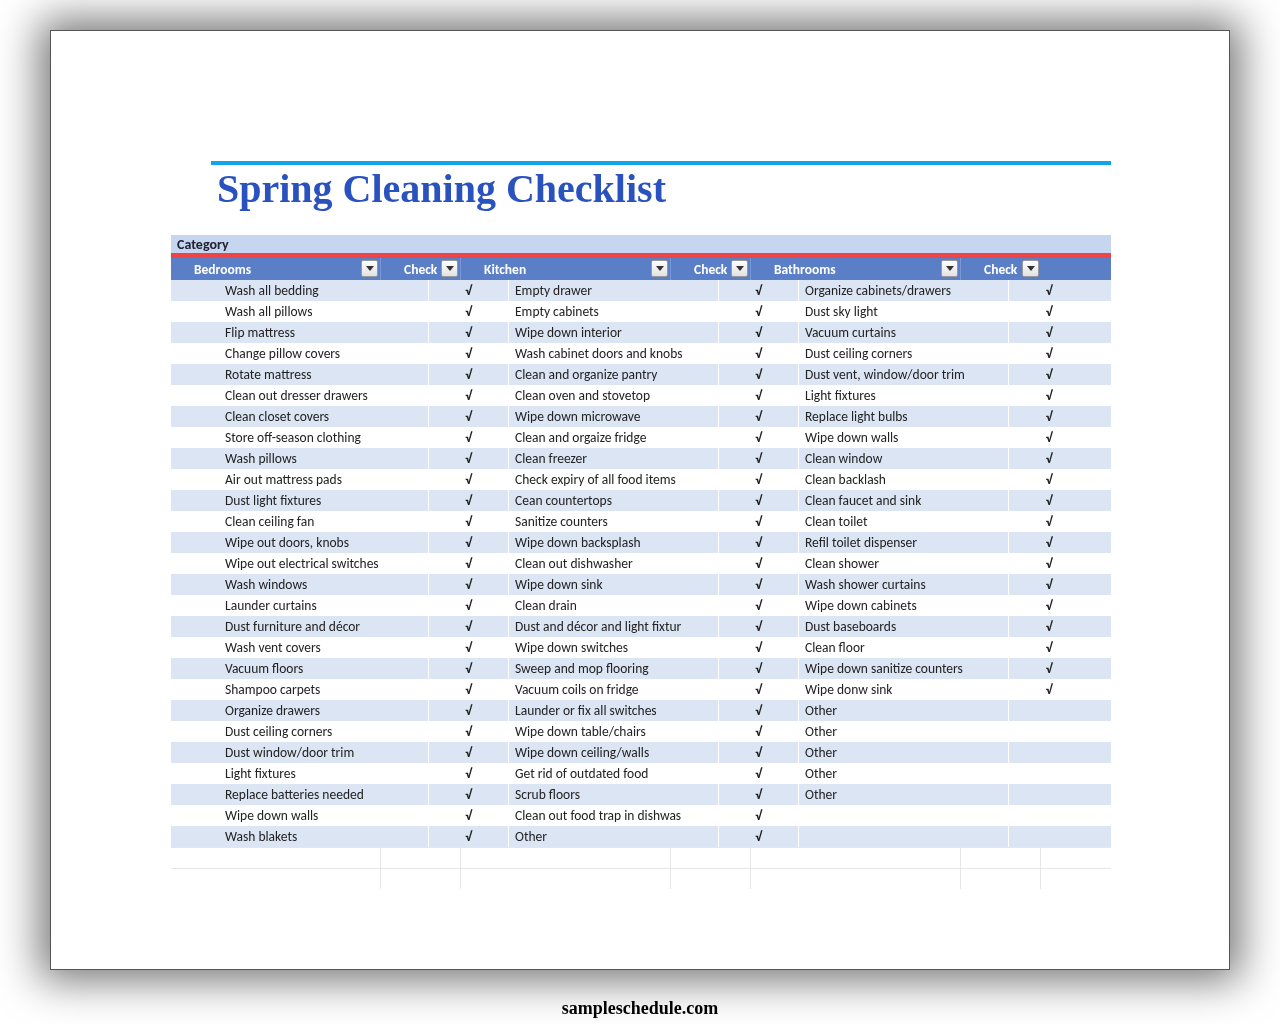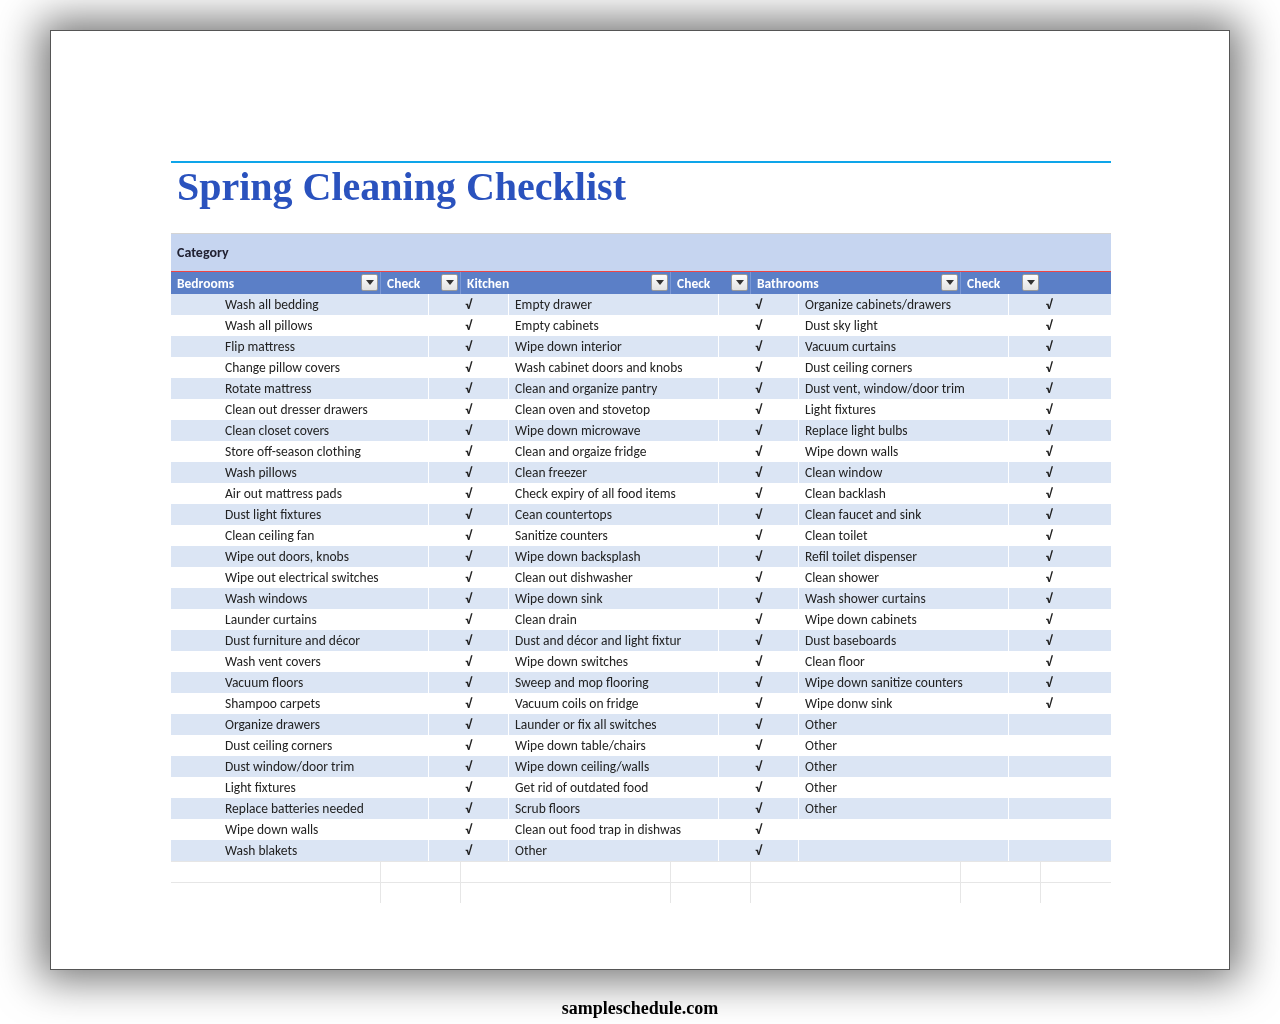--- a/index.html
+++ b/index.html
@@ -23,21 +23,22 @@
     background: #fff;
     overflow: hidden;
   }
   .sheet {
     position: absolute;
     left: 100px; top: 110px;
     width: 940px;
   }
   .title-row {
     display: flex;
-    border-top: 2px solid #0ea5e9;
+    border-top: 4px solid #0ea5e9;
+    margin-left: 40px;
   }
   .title-cell {
     font-family: "Bookman Old Style", Georgia, serif;
     font-weight: bold;
     font-size: 40px;
     color: #2a52be;
     padding: 0 6px 2px 6px;
     white-space: nowrap;
   }
   .info-block {
@@ -57,40 +58,40 @@
   .spacer-row {
     height: 22px;
     border-bottom: 1px solid #d4d4d4;
     display: flex;
   }
   .cat-row {
     background: #c6d5f0;
     font-weight: bold;
     font-size: 14px;
     color: #223;
-    height: 38px;
+    height: 22px;
     display: flex;
     align-items: center;
     padding-left: 6px;
-    border-bottom: 1px solid #ef4444;
+    border-bottom: 5px solid #ef4444;
   }
   .hdr-row {
     display: flex;
     background: #5b7fc7;
     color: #fff;
     font-weight: bold;
     font-size: 13.5px;
     height: 22px;
     align-items: stretch;
   }
   .hdr-cell {
     position: relative;
     display: flex;
     align-items: center;
-    padding-left: 6px;
+    padding-left: 23px;
     border-right: 1px solid #7a98d6;
   }
   .hdr-cell:last-child { border-right: 0; }
   .dd {
     position: absolute;
     right: 2px; top: 2px;
     width: 17px; height: 17px;
     background: linear-gradient(#fdfdfd,#e3e3e3);
     border: 1px solid #9a9a9a;
     border-radius: 2px;

